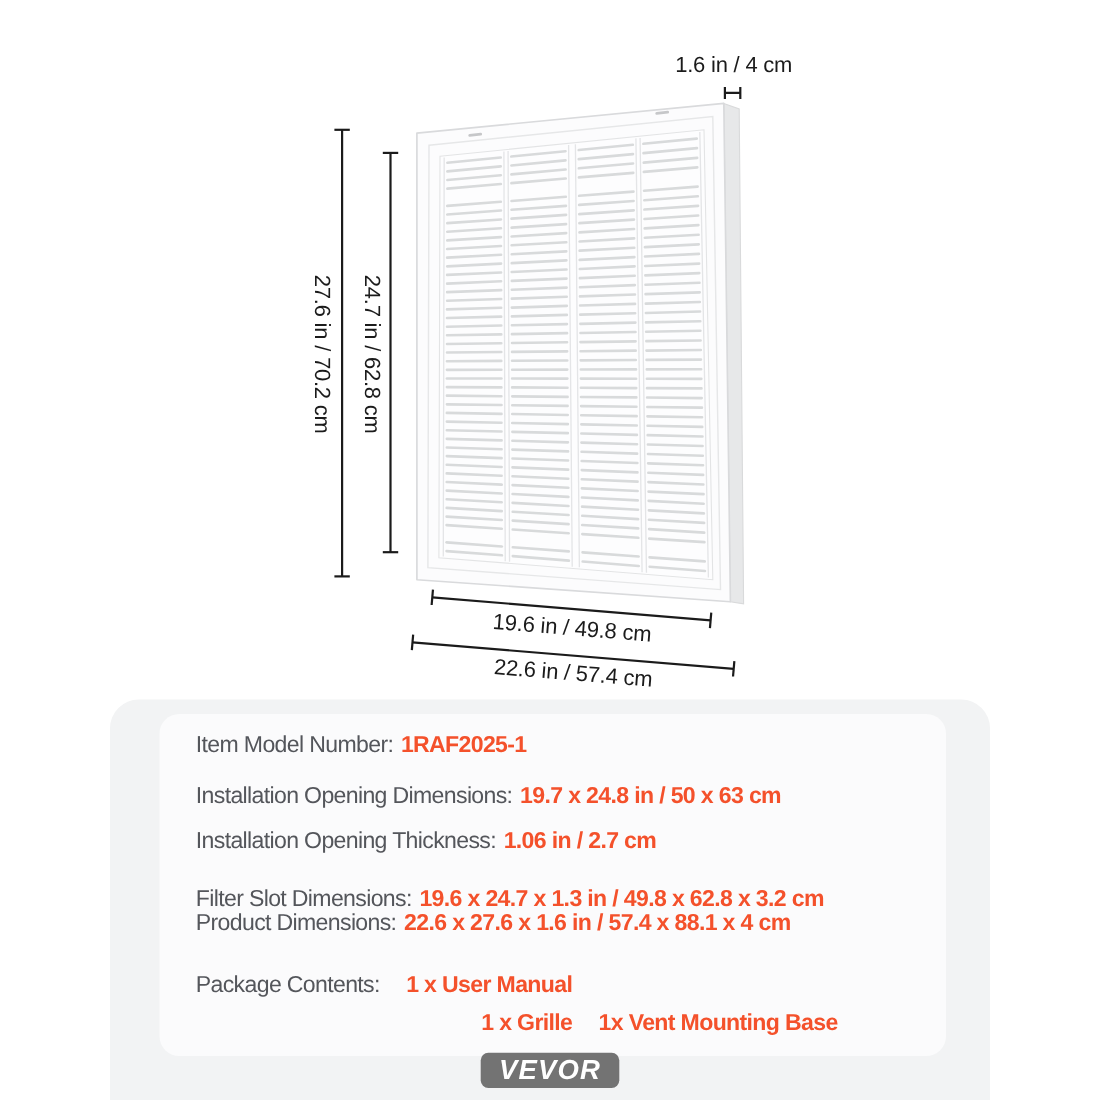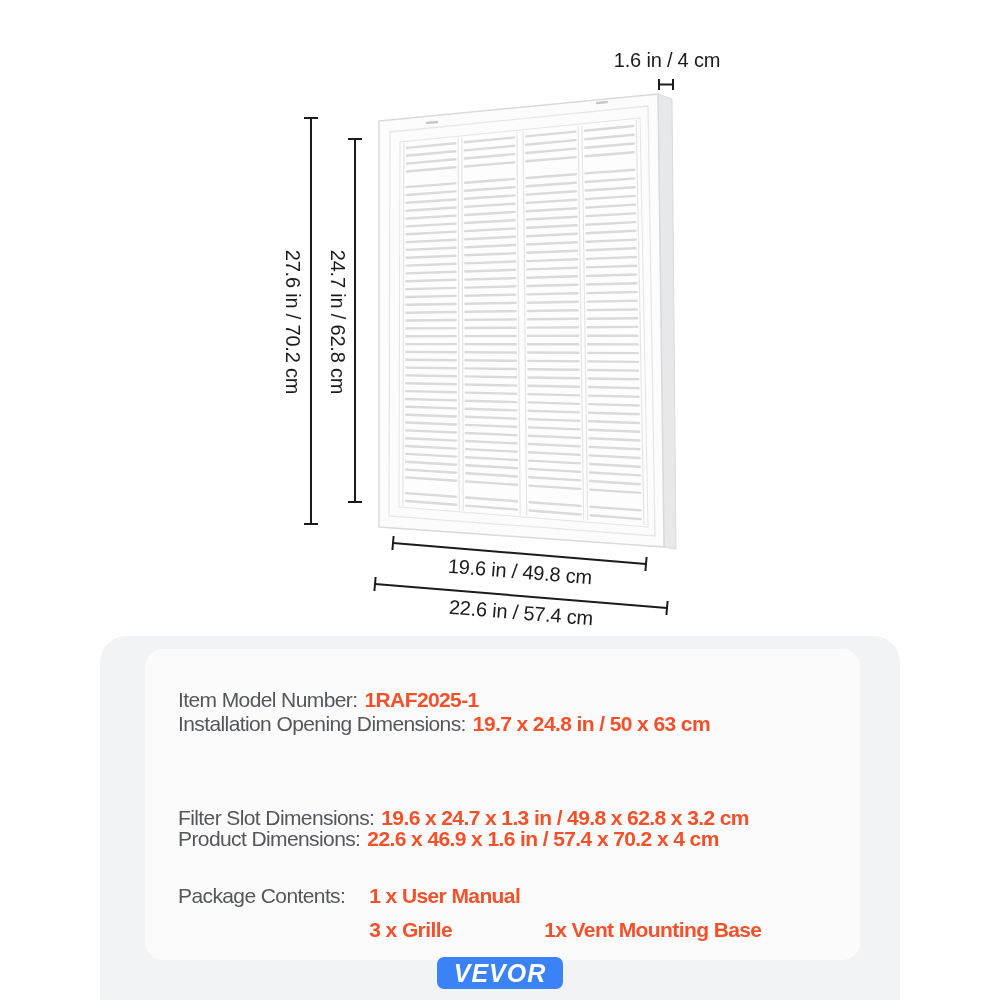--- a/index.html
+++ b/index.html
@@ -32,25 +32,25 @@
   
   .spec-row{
     position:absolute;left:178px;font-size:21px;letter-spacing:-0.6px;
     white-space:nowrap;line-height:26px;
   }
   .spec-row .lbl{color:var(--label);font-weight:400;}
   .spec-row .val{color:var(--accent);font-weight:700;margin-left:7px;}
   .row-flex{display:flex;gap:42px;}
   .pkg{display:flex;gap:24px;line-height:34px;}
   .pkg .pkg-col{color:var(--accent);font-weight:700;}
-  .pkg .col1{text-align:left;}
+  .pkg .col1{text-align:right;}
   
   .logo{
     position:absolute;left:437px;top:957px;width:126px;height:32px;
-    background:#3b82f6;border-radius:7px;display:flex;align-items:center;justify-content:center;
+    background:#737373;border-radius:7px;display:flex;align-items:center;justify-content:center;
   }
   .logo span{
     color:#ffffff;font-weight:700;font-style:italic;font-size:25px;letter-spacing:1px;
   }
 </style>
 </head>
 <body>
 
 <div class="stage">
 
@@ -273,44 +273,47 @@
 
   <div class="dim-label" style="left:667px;top:60px;">1.6 in / 4 cm</div>
   <div class="dim-label rot90" style="left:292px;top:322px;">27.6 in / 70.2 cm</div>
   <div class="dim-label rot90" style="left:337px;top:322px;">24.7 in / 62.8 cm</div>
   <div class="dim-label tilt" style="left:520px;top:572px;">19.6 in / 49.8 cm</div>
   <div class="dim-label tilt" style="left:521px;top:613px;">22.6 in / 57.4 cm</div>
 
   <div class="panel-outer"></div>
   <div class="panel-inner"></div>
 
-  <div class="spec-row row-flex" style="top:687px;align-items:center;">
+  <div class="spec-row row-flex" style="top:665px;align-items:center;">
     <span>
       <span class="lbl">Item Model Number:</span><span class="val">1RAF2025-1</span>
     </span>
   </div>
 
   <div class="spec-row" style="top:711px;text-align:center;">
     <span class="lbl">Installation Opening Dimensions:</span><span class="val">19.7 x 24.8 in / 50 x 63 cm</span>
   </div>
 
+  <div class="spec-row" style="top:752px;">
+    <span class="lbl">Installation Opening Thickness:</span><span class="val">1.06 in / 2.7 cm</span>
+  </div>
 
   <div class="spec-row" style="top:793px;margin-top:12px;">
     <span class="lbl">Filter Slot Dimensions:</span><span class="val">19.6 x 24.7 x 1.3 in / 49.8 x 62.8 x 3.2 cm</span>
   </div>
 
   <div class="spec-row" style="top:826px;">
-    <span class="lbl">Product Dimensions:</span><span class="val">22.6 x 46.9 x 1.6 in / 57.4 x 70.2 x 4 cm</span>
+    <span class="lbl">Product Dimensions:</span><span class="val">22.6 x 27.6 x 1.6 in / 57.4 x 88.1 x 4 cm</span>
   </div>
 
   <div class="spec-row pkg" style="top:879px;">
     <span class="lbl" style="line-height:34px;">Package Contents:</span>
     <span class="pkg-col col1">
       <span>1 x User Manual</span><br>
-      <span>3 x Grille</span>
+      <span>1 x Grille</span>
     </span>
     <span class="pkg-col col2">
       <br>
       <span>1x Vent Mounting Base</span>
     </span>
   </div>
 
   <div class="logo">
     <span>VEVOR</span>
   </div>

